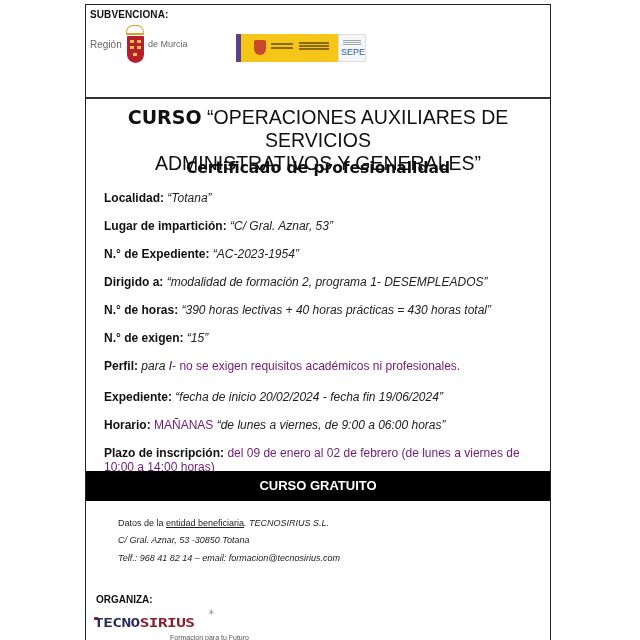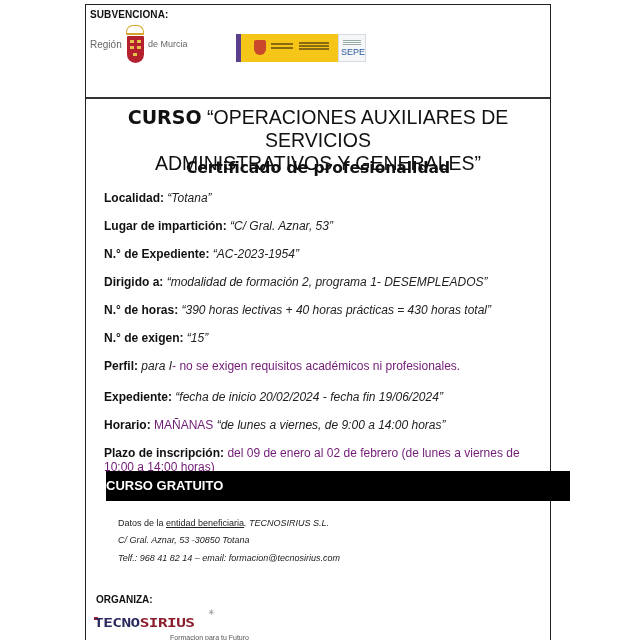--- a/index.html
+++ b/index.html
@@ -34,21 +34,21 @@
   .title .curso { font-family:"DejaVu Sans", sans-serif; font-weight:bold; font-size:19px; }
   .subtitle { position:absolute; left:0; top:154px; width:100%; text-align:center; font-family:"DejaVu Sans", sans-serif; font-weight:bold; font-size:15.5px; }
 
   .fields { position:absolute; left:18px; top:186px; width:440px; }
   .field { position:absolute; left:0; font-size:12px; white-space:nowrap; color:#111; }
   .field .lab { font-weight:bold; }
   .field .val { font-style:italic; color:#222; }
   .field .plain { color:#701a75;margin-top:12px; }
   .field.wrap { white-space:normal; width:420px; line-height:14px; }
 
-  .bar { position:absolute; left:0; top:466px; width:100%; height:30px; background:#000; color:#fff; text-align:left; font-weight:bold; font-size:13px; line-height:30px;margin-left:20px; }
+  .bar { position:absolute; left:0; top:466px; width:100%; height:30px; background:#000; color:#fff; text-align:center; font-weight:bold; font-size:13px; line-height:30px; }
 
   .entity { position:absolute; left:4px; top:513px; font-size:9px; color:#222; }
   .entity div { position:absolute; left:0; white-space:nowrap;margin-left:28px; }
   .entity .u { text-decoration:underline; }
   .entity .i { font-style:italic; }
 
   .org { position:absolute; left:10px; top:589px; font-size:10px; font-weight:bold; }
   .tecno { position:absolute; left:8px; top:603px; width:180px; height:37px; }
   .tecno .star { position:absolute; left:114px; top:0; font-size:8px; color:#777; }
   .tecno .word { position:absolute; left:0; top:7px; font-family:"DejaVu Sans Mono", monospace; font-weight:bold; font-size:16px; letter-spacing:-0.5px; transform:scaleY(0.78); transform-origin:left top; }
@@ -118,21 +118,21 @@
     <div class="field" style="top:140px">
       <span class="lab">N.° de exigen:</span> <span class="val">“15”</span>
     </div>
     <div class="field" style="top:168px">
       <span class="lab">Perfil:</span> <span class="val">para I</span><span class="plain">- no se exigen requisitos académicos ni profesionales.</span>
     </div>
     <div class="field" style="top:199px">
       <span class="lab">Expediente:</span> <span class="val">“fecha de inicio 20/02/2024 - fecha fin 19/06/2024”</span>
     </div>
     <div class="field" style="top:227px">
-      <span class="lab">Horario:</span> <span class="plain">MAÑANAS</span> <span class="val">“de lunes a viernes, de 9:00 a 14:00 horas”</span>
+      <span class="lab">Horario:</span> <span class="plain">MAÑANAS</span> <span class="val">“de lunes a viernes, de 9:00 a 06:00 horas”</span>
     </div>
     <div class="field wrap" style="top:255px">
       <span class="lab">Plazo de inscripción:</span> <span class="plain">del 09 de enero al 02 de febrero (de lunes a viernes de 10:00 a 14:00 horas)</span>
     </div>
   </div>
 
   <div class="bar">CURSO GRATUITO</div>
 
   <div class="entity">
     <div style="top:0px"><span>Datos de la </span><span class="u">entidad beneficiaria</span><span class="i">. TECNOSIRIUS S.L.</span></div>

